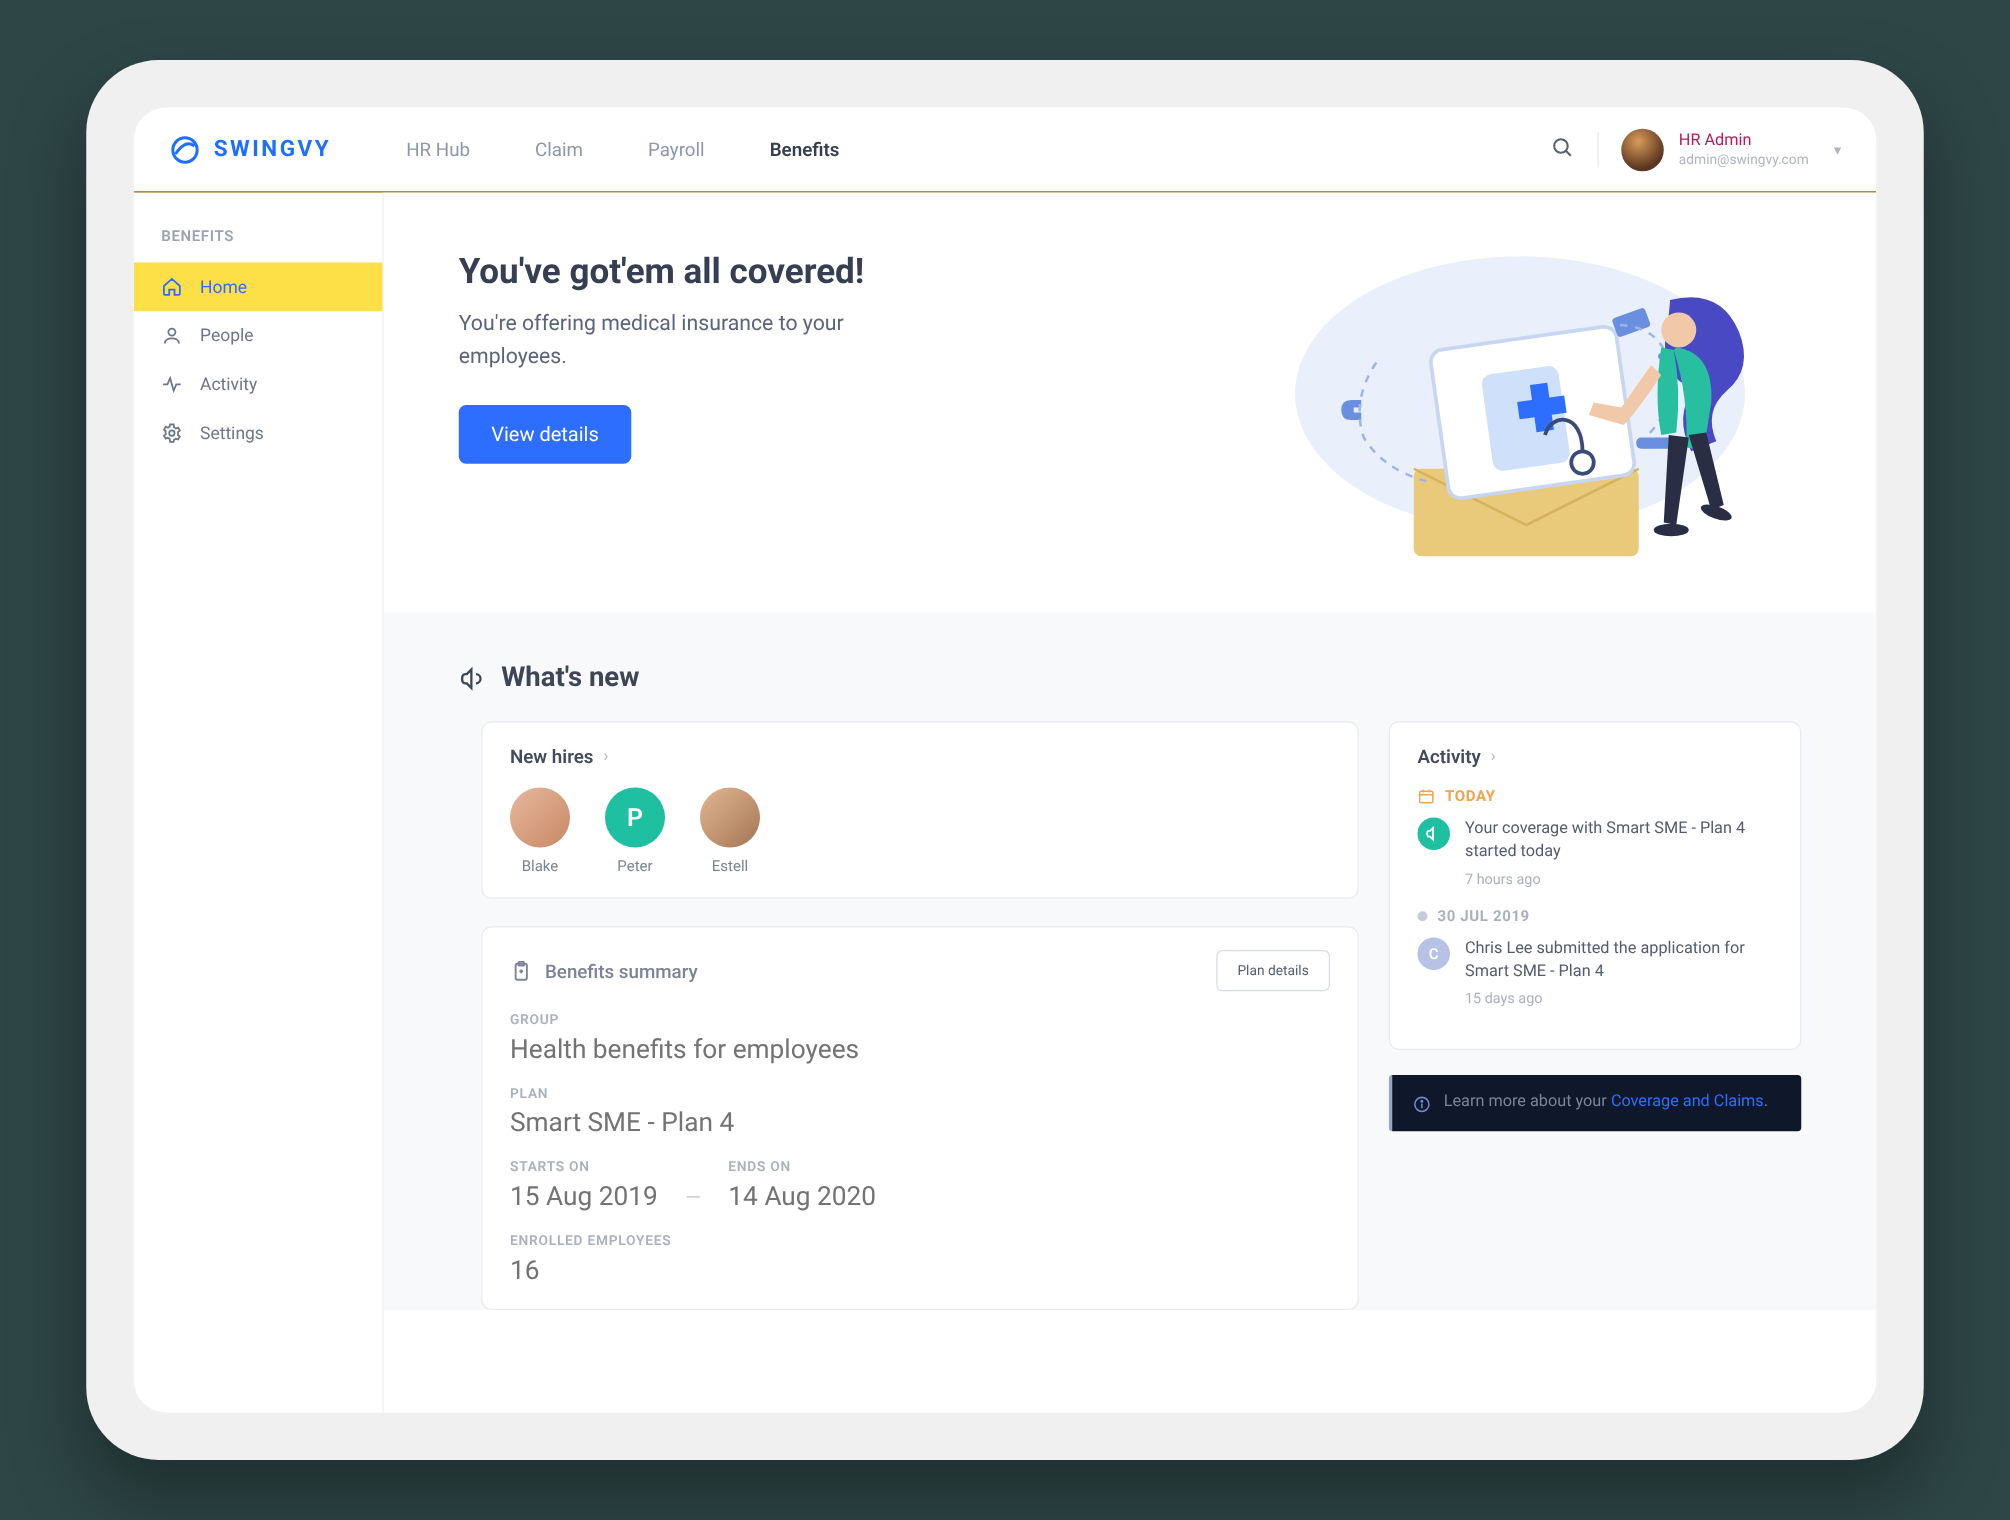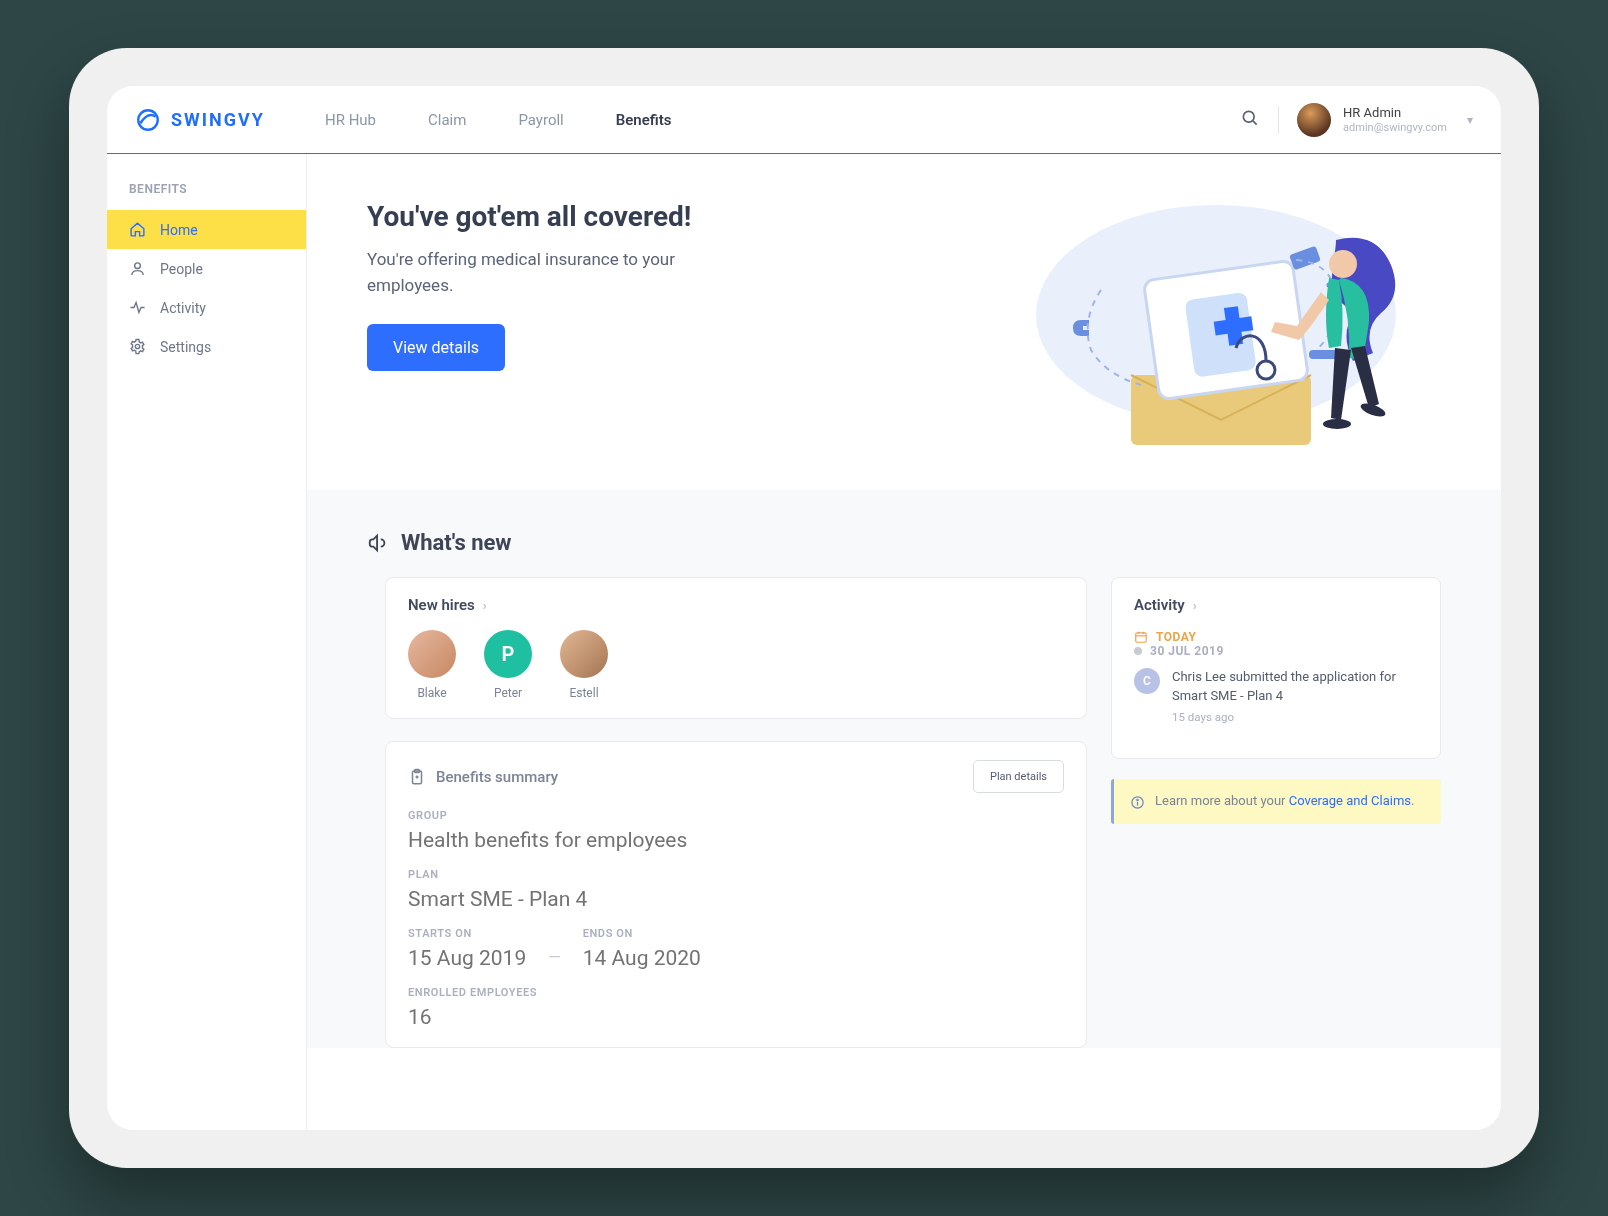--- a/index.html
+++ b/index.html
@@ -19,21 +19,21 @@
   .logo svg { width:26px; height:26px; }
   .nav { display:flex; gap:52px; margin-left:60px; }
   .nav-item { color:#8d97a8; font-size:15px; cursor:pointer; }
   .nav-item.active { color:#363d4e; font-weight:600; }
   .topbar-right { margin-left:auto; display:flex; align-items:center; gap:18px; }
   .search-icon svg{ width:20px; height:20px; stroke:#596072; }
   .divider { width:1px; height:28px; background:#e3e6ec; }
   .user { display:flex; align-items:center; gap:12px; }
   .avatar { width:34px; height:34px; border-radius:50%; background: radial-gradient(circle at 40% 30%, #d99b5a, #5a3520 70%); }
   .user-meta { display:flex; flex-direction:column; line-height:1.25; }
-  .user-name { font-size:13px; color:#404040; }
+  .user-name { font-size:13px; color:#be185d; }
   .user-email { font-size:11px; color:#aeb5c3; }
   .chev { color:#aeb5c3; font-size:12px; margin-left:8px;}
   
   .body { flex:1; display:flex; overflow:hidden;}
   .sidebar { width:200px; border-right:1px solid #eceef2; padding:18px 0; }
   .side-title { font-size:12px; letter-spacing:.5px; color:#9aa2b3; padding:10px 22px 14px; font-weight:600;}
   .side-item { display:flex; align-items:center; gap:14px; padding:11px 22px; color:#6e778a; font-size:14px; cursor:pointer;}
   .side-item.active { background:#fde047; color:#2d6dff; border-radius:0;}
   .side-item svg { width:17px; height:17px; }
   
@@ -69,21 +69,21 @@
   .right-col { width:330px; display:flex; flex-direction:column; gap:20px;}
   .act-date { display:flex; align-items:center; gap:8px; color:#f0a24c; font-size:12px; font-weight:700; letter-spacing:.5px;}
   .act-date svg{width:14px;height:14px;}
   .act-date.grey{ color:#aab0bf;}
   .act-item{ display:flex; gap:12px; margin-top:10px; margin-bottom:16px;}
   .act-dot{ width:26px;height:26px;border-radius:50%;flex-shrink:0; display:flex;align-items:center;justify-content:center; color:#fff; font-size:12px; font-weight:600;}
   .d1{background:#1fbfa1;}
   .d2{background:#b7c2e6;}
   .act-text{ font-size:13px; color:#535b6e; line-height:1.45;}
   .act-time{ font-size:11.5px; color:#aab0bf; margin-top:4px;}
-  .info-box{ background:#fef9c3;border-left:3px solid #8fa6d8; padding:14px 16px; border-radius:3px; display:flex; gap:10px; font-size:13px; color:#7c8497;}
+  .info-box{ background:#0f172a;border-left:3px solid #8fa6d8; padding:14px 16px; border-radius:3px; display:flex; gap:10px; font-size:13px; color:#7c8497;}
   .info-box a{ color:#2d6dff; text-decoration:none;}
   .info-box svg{width:15px;height:15px;flex-shrink:0;margin-top:2px;}
 </style>
 </head>
 <body>
 
 <div class="device">
   <div class="screen">
 
     <div class="topbar">
@@ -271,20 +271,31 @@
                 </div>
                 <div class="act-date">
                   <svg viewBox="0 0 24 24" fill="none" stroke="#f0a24c" stroke-width="2">
                       <rect x="3" y="5" width="18" height="16" rx="2"></rect>
                       <line x1="3" y1="10" x2="21" y2="10"></line>
                       <line x1="8" y1="3" x2="8" y2="7"></line>
                       <line x1="16" y1="3" x2="16" y2="7"></line>
                     </svg>
                   <span>TODAY</span>
                 </div>
+                <div class="act-item">
+                  <div class="act-dot d1">
+                    <svg width="14" height="14" viewBox="0 0 24 24" fill="none" stroke="#fff" stroke-width="2.5">
+                        <path d="M3 11v2a3 3 0 0 0 3 3h1l4 4V4L7 8H6a3 3 0 0 0-3 3z"></path>
+                      </svg>
+                  </div>
+                  <div>
+                    <div class="act-text">Your coverage with Smart SME - Plan 4 started today</div>
+                    <div class="act-time">7 hours ago</div>
+                  </div>
+                </div>
                 <div class="act-date grey">
                   <span style="width:8px;height:8px;border-radius:50%;background:#c7cbd5;display:inline-block"></span>
                   <span>30 JUL 2019</span>
                 </div>
                 <div class="act-item">
                   <div class="act-dot d2">C</div>
                   <div>
                     <div class="act-text">Chris Lee submitted the application for Smart SME - Plan 4</div>
                     <div class="act-time">15 days ago</div>
                   </div>

